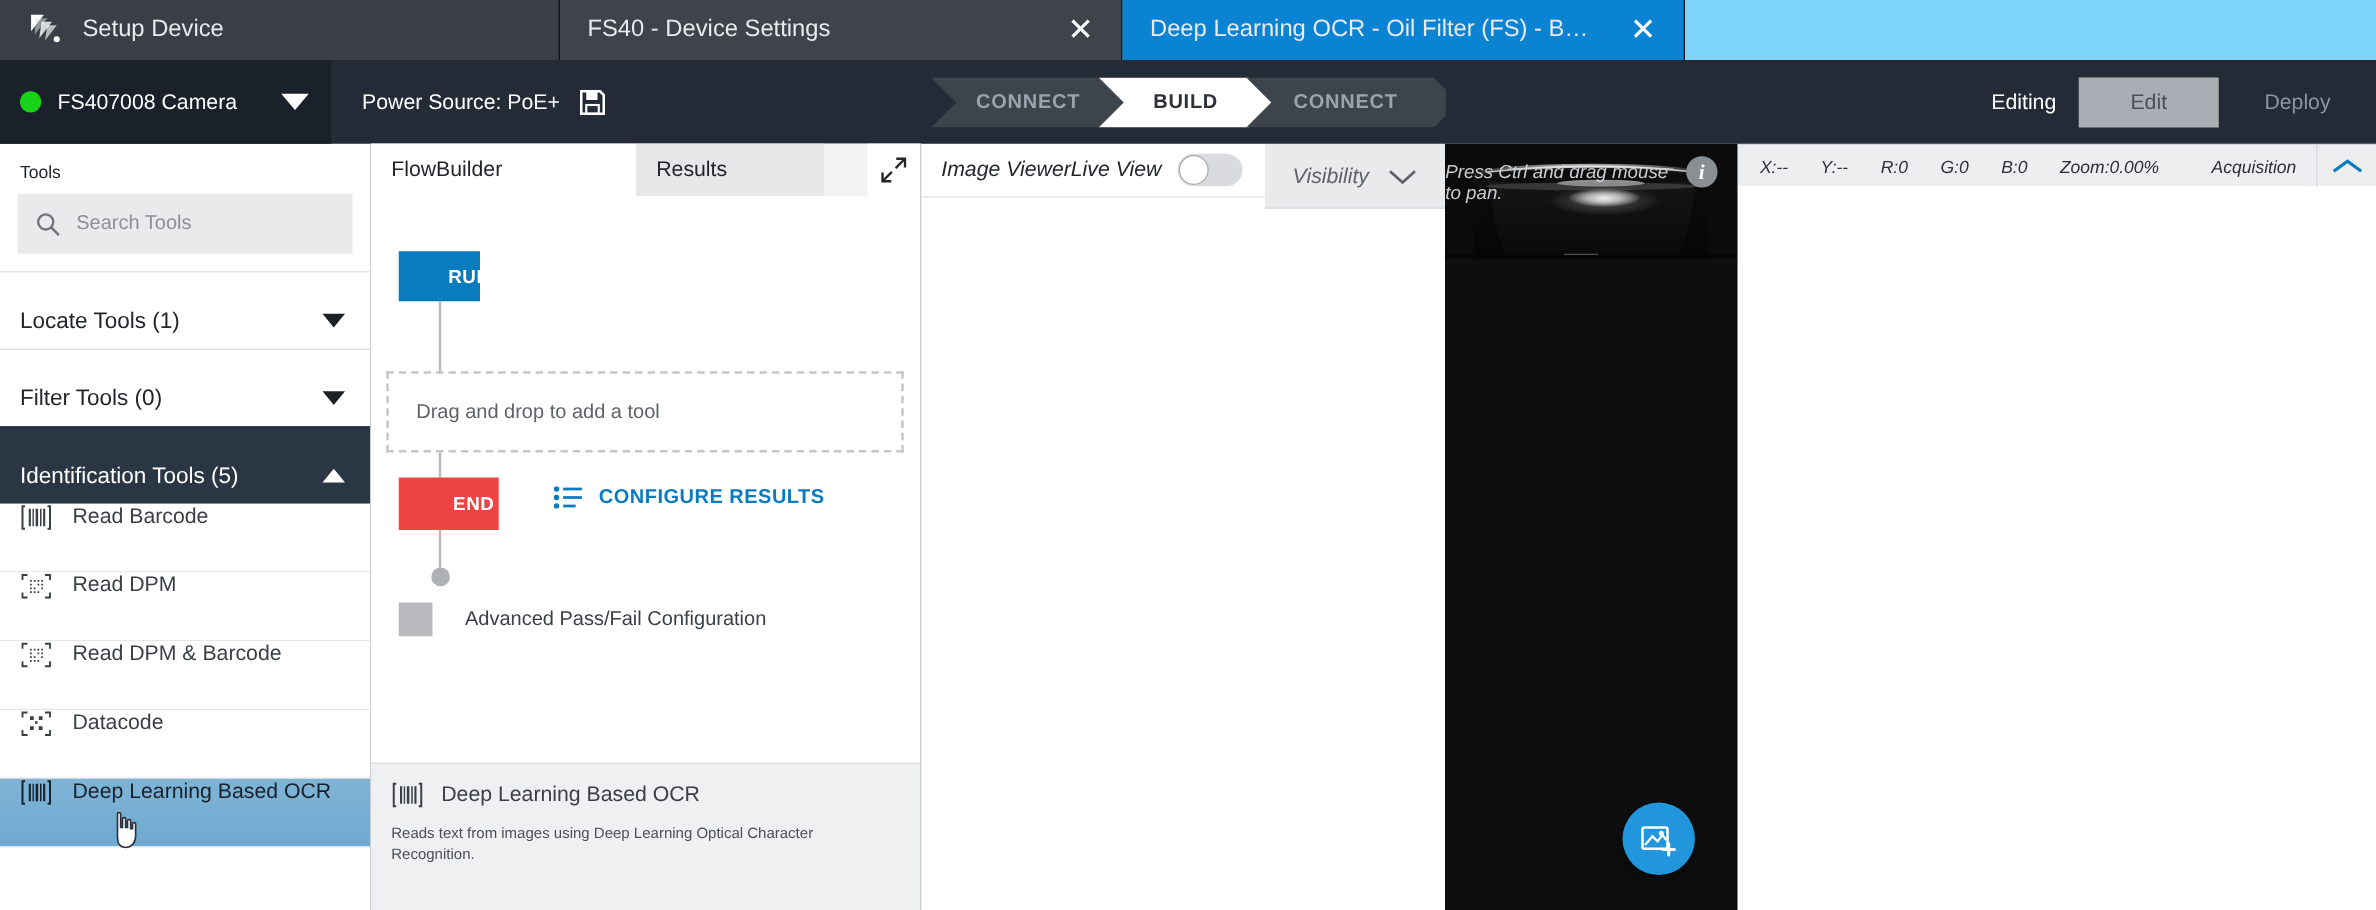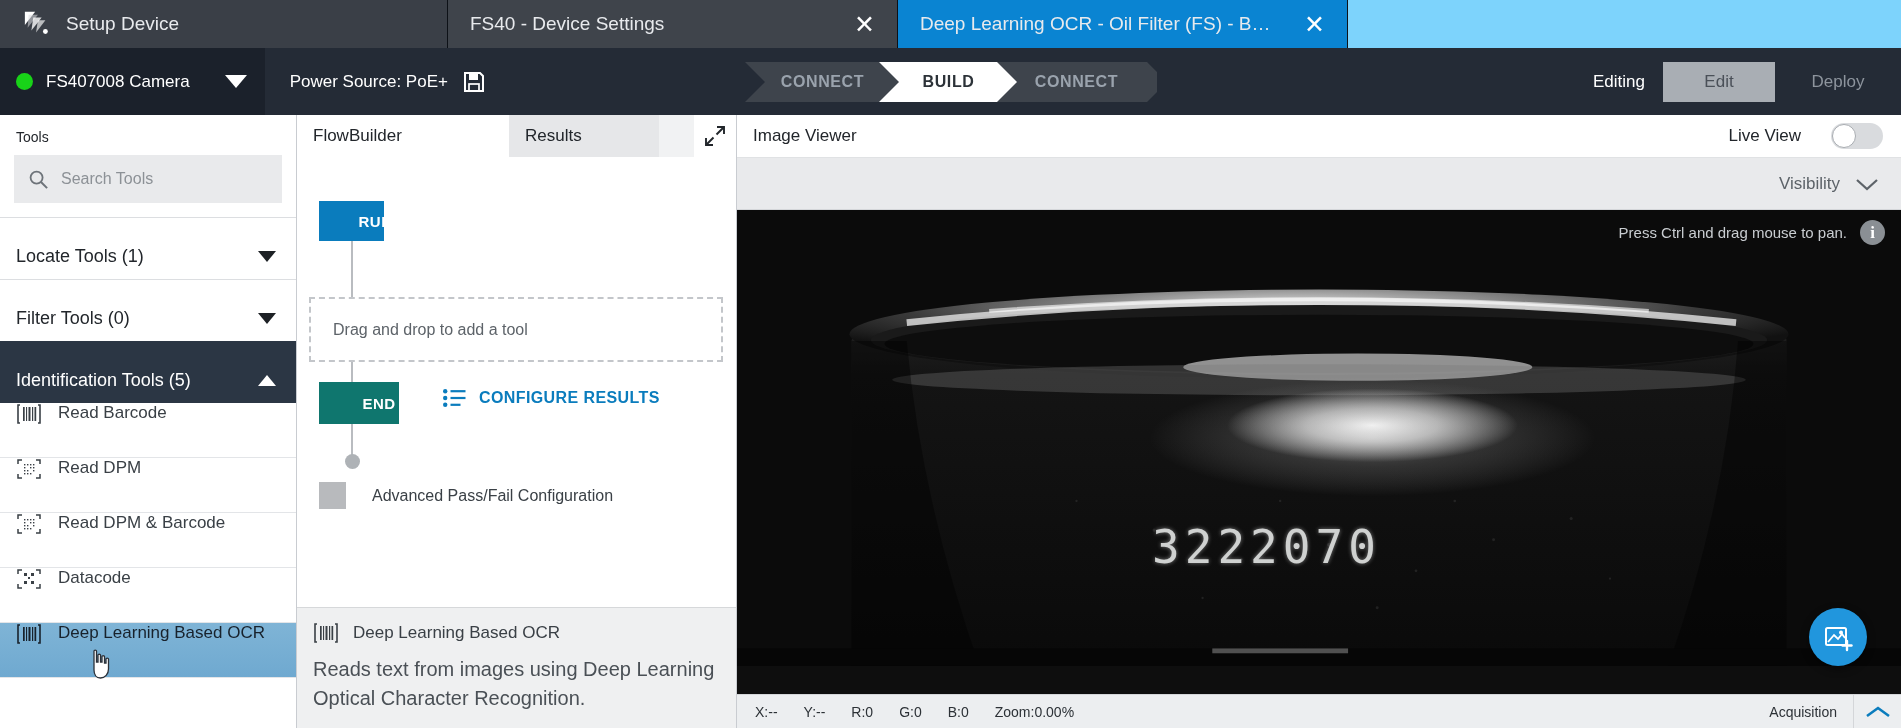--- a/index.html
+++ b/index.html
@@ -164,21 +164,21 @@
     padding-left: 48px;
   }
   .conn-line { position: absolute; width: 2px; background: #b9bcc0; left: 54px; }
   .dropzone {
     position: absolute; left: 12px; top: 140px; width: 414px; height: 65px;
     border: 2px dashed #c3c6ca; display: flex; align-items: center;
     color: #5d6369; font-size: 16px; padding-left: 22px;
   }
   .node-end {
     position: absolute; left: 22px; top: 225px; width: 80px; height: 42px;
-    background: #0f766e; color: #ffffff; display: flex; align-items: center;
+    background: #ef4444; color: #ffffff; display: flex; align-items: center;
     justify-content: center; font-size: 15px; font-weight: bold; letter-spacing: .5px;
     cursor: pointer;
     padding-left: 40px;
   }
   .configure-results {
     position: absolute; left: 146px; top: 232px; display: flex; align-items: center;
     gap: 13px; color: #0a7cbd; font-size: 16px; font-weight: 600;
     letter-spacing: .4px; cursor: pointer;
   }
   .list-ic { width: 23px; height: 18px; }
@@ -193,30 +193,30 @@
   .adv-label { font-size: 16px; color: #3a4046; }
 
   .flow-desc {
     background: #eff0f1; border-top: 1px solid #d6d8da;
     padding: 14px 16px 16px 16px; min-height: 118px;
   }
   .flow-desc-title {
     display: flex; align-items: center; gap: 14px;
     font-size: 17px; color: #3a4046; margin-bottom: 11px;
   }
-  .flow-desc-text { font-size: 20px; color: #4a5056; line-height: 1.42; }
+  .flow-desc-text { font-size: 12px; color: #4a5056; line-height: 1.42; }
 
   
-  .viewer { flex: 1; display: flex; flex-direction: column; background: #ffffff; }
+  .viewer { flex: 1; display: flex; flex-direction: row; background: #ffffff; font-style: italic; }
   .viewer-head {
     height: 43px; background: #ffffff; display: flex; align-items: center;
     padding: 0 18px 0 16px; border-bottom: 1px solid #e0e2e4;
   }
   .viewer-title { font-size: 17px; color: #22262b; }
-  .live-wrap { margin-left: auto; display: flex; align-items: center; gap: 30px; }
+  .live-wrap { margin-left: auto; display: flex; align-items: center; gap: 13px; }
   .live-label { font-size: 17px; color: #22262b; }
   .toggle {
     width: 52px; height: 26px; border-radius: 13px; background: #d9dbde;
     position: relative; cursor: pointer;
   }
   .toggle .knob {
     position: absolute; left: 1px; top: 1px; width: 24px; height: 24px;
     border-radius: 50%; background: #ffffff; border: 1px solid #a8acb1;
   }
   .viewer-sub {

